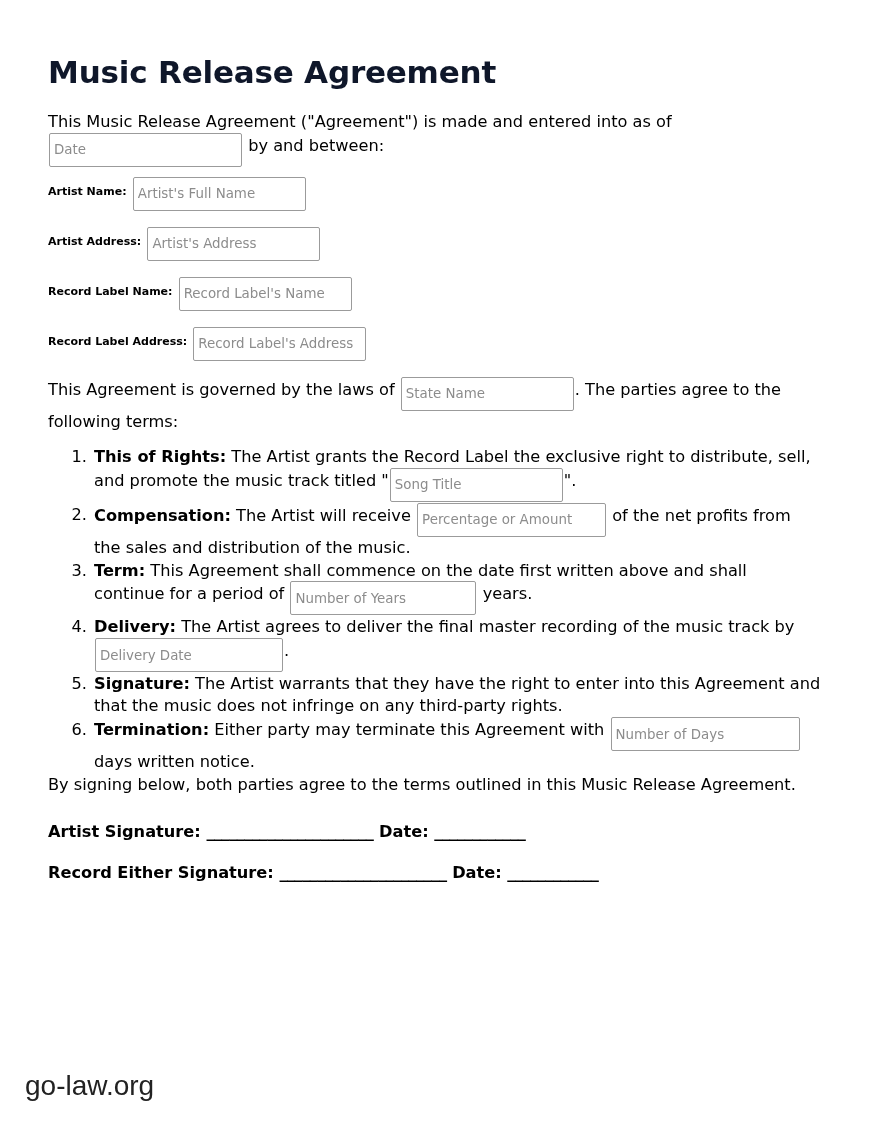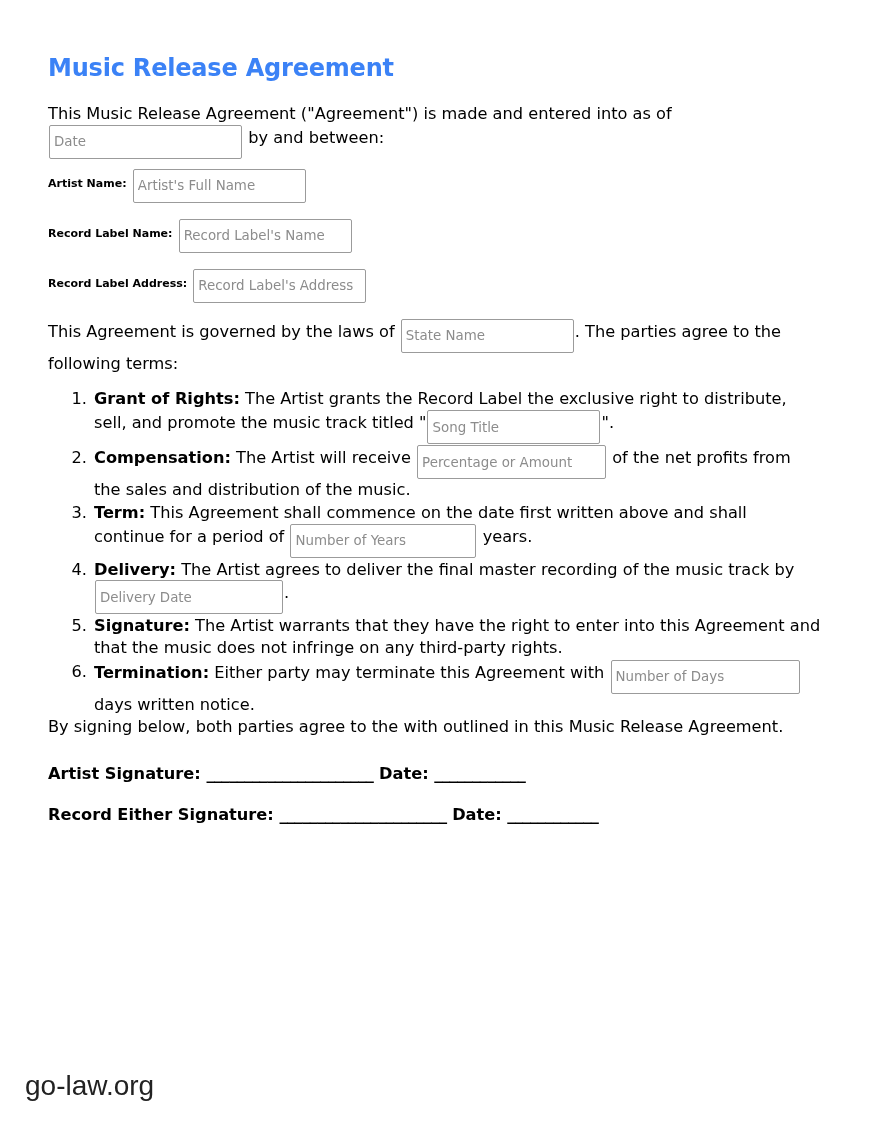--- a/index.html
+++ b/index.html
@@ -19,26 +19,26 @@
   .page {
     position: absolute;
     left: 0;
     top: 0;
     width: 869px;
     height: 1124px;
     box-sizing: border-box;
     padding: 55px 48px 0 48px;
   }
   .doc-title {
-    font-size: 24px;
+    font-size: 31px;
     font-weight: bold;
     letter-spacing: -0.2px;
     line-height: 1.1;
     margin: 0 0 22px 0;
-    color: #3b82f6;
+    color: #0f172a;
   }
   p.para {
     font-size: 16.2px;
     line-height: 1.33;
     margin: 0 0 10px 0;
     color: #000;
   }
   .field-row {
     font-size: 16.2px;
     line-height: 1.2;
@@ -124,39 +124,43 @@
     <br>
     <input class="fld w193" type="text" placeholder="Date" style="">
     <span>by and between:</span>
   </p>
 
   <div class="field-row">
     <span class="field-label">Artist Name:</span>
     <input class="fld w190" type="text" placeholder="Artist's Full Name" style="">
   </div>
 
+  <div class="field-row">
+    <span class="field-label">Artist Address:</span>
+    <input class="fld w190" type="text" placeholder="Artist's Address" style="">
+  </div>
 
   <div class="field-row">
     <span class="field-label">Record Label Name:</span>
     <input class="fld w190" type="text" placeholder="Record Label's Name" style="">
   </div>
 
   <div class="field-row">
     <span class="field-label">Record Label Address:</span>
     <input class="fld w190" type="text" placeholder="Record Label's Address" style="">
   </div>
 
   <p class="para">
     <span>This Agreement is governed by the laws of</span>
     <input class="fld w190" type="text" placeholder="State Name" style=""><span>. The parties agree to the following terms:</span>
   </p>
 
   <ol class="terms">
     <li>
-      <b>Grant of Rights:</b>
+      <b>This of Rights:</b>
       <span>The Artist grants the Record Label the exclusive right to distribute, sell, and promote the music track titled "</span><input class="fld w190" type="text" placeholder="Song Title" style=""><span>".</span>
     </li>
     <li>
       <b>Compensation:</b>
       <span>The Artist will receive</span>
       <input class="fld w189" type="text" placeholder="Percentage or Amount" style="">
       <span>of the net profits from the sales and distribution of the music.</span>
     </li>
     <li>
       <b>Term:</b>
@@ -174,21 +178,21 @@
       <span>The Artist warrants that they have the right to enter into this Agreement and that the music does not infringe on any third-party rights.</span>
     </li>
     <li>
       <b>Termination:</b>
       <span>Either party may terminate this Agreement with</span>
       <input class="fld w189" type="text" placeholder="Number of Days" style="">
       <span>days written notice.</span>
     </li>
   </ol>
 
-  <p class="para closing">By signing below, both parties agree to the with outlined in this Music Release Agreement.</p>
+  <p class="para closing">By signing below, both parties agree to the terms outlined in this Music Release Agreement.</p>
 
   <div class="sig-block">
     <div class="sig-line">
       <span>Artist Signature:</span>
       <span class="rule">______________________</span>
       <span>Date:</span>
       <span class="rule">____________</span>
     </div>
     <div class="sig-line">
       <span>Record Either Signature:</span>

